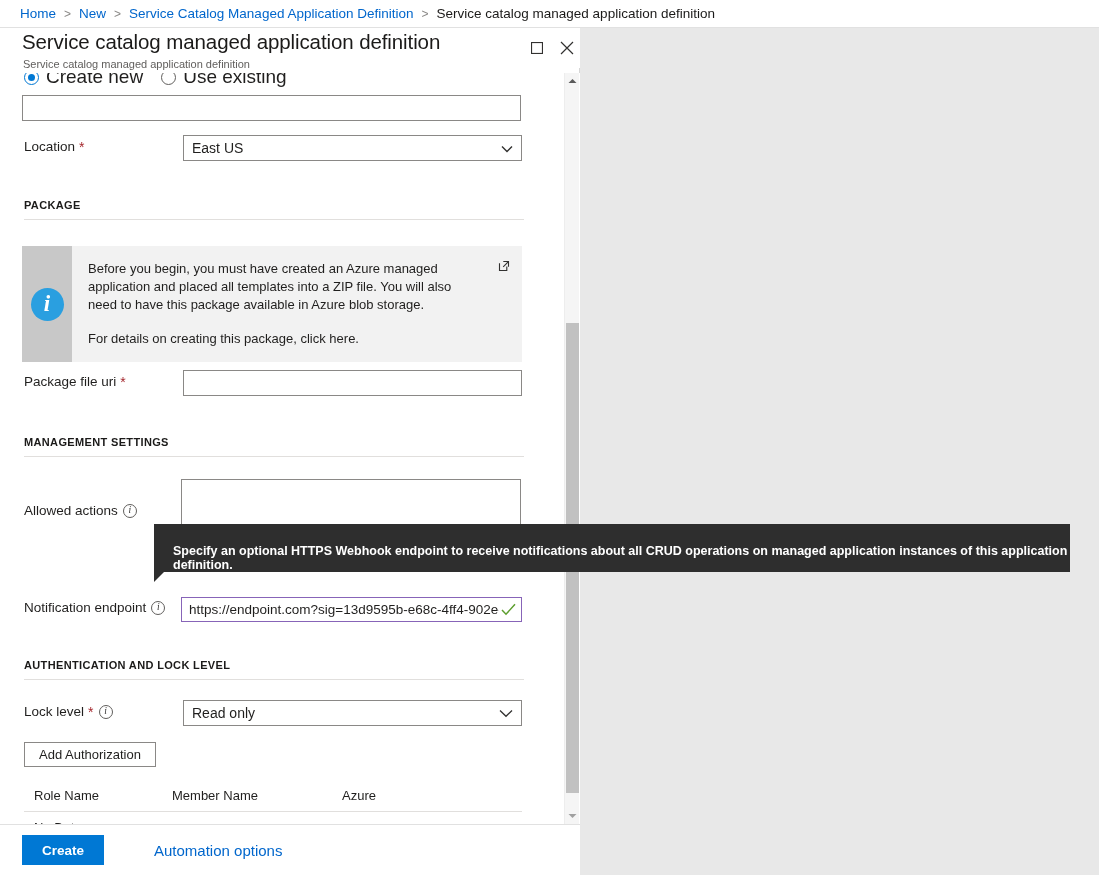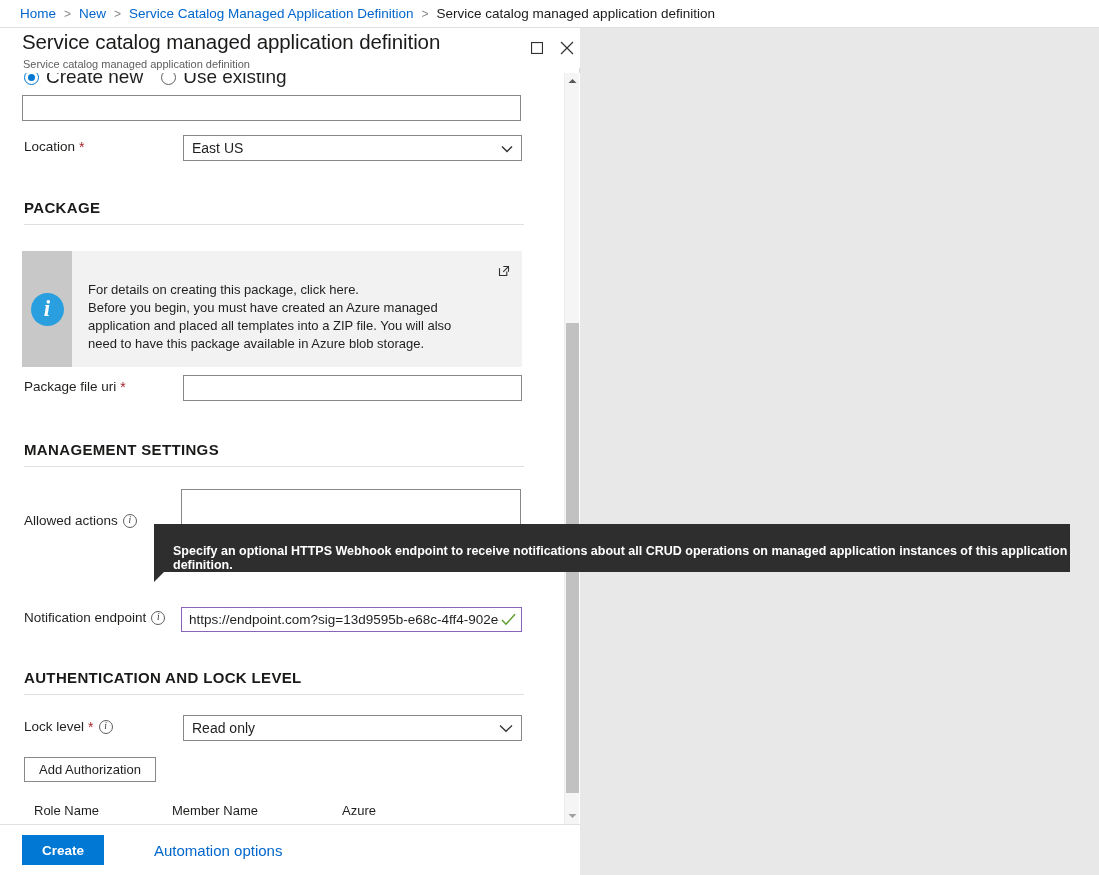--- a/index.html
+++ b/index.html
@@ -217,21 +217,21 @@
     right: 8px; top: 50%;
     transform: translateY(-50%);
   }
 
   
   .section {
     padding-left: 24px;
     padding-right: 38px;
   }
   .section-title {
-    font-size: 15px;
+    font-size: 11px;
     font-weight: 700;
     letter-spacing: 0.35px;
     color: #1b1a19;
   }
   .section-rule {
     border-bottom: 1px solid #e1dfdd;
     margin-top: 8px;
   }
 
   
@@ -516,22 +516,22 @@
         <div class="section-title">PACKAGE</div>
         <div class="section-rule"></div>
       </div>
 
       <div class="row" style="height:112px; margin-top:26px;">
         <div id="info-banner">
           <div id="info-banner-stripe">
             <div id="info-circle">i</div>
           </div>
           <div id="info-banner-body">
+            <div class="info-text">Before you begin, you must have created an Azure managed application and placed all templates into a ZIP file. You will also need to have this package available in Azure blob storage.</div>
             <div class="info-text" id="info-text-2">For details on creating this package, click here.</div>
-            <div class="info-text">Before you begin, you must have created an Azure managed application and placed all templates into a ZIP file. You will also need to have this package available in Azure blob storage.</div>
             <span id="external-link-icon">
               <svg width="12" height="12" viewBox="0 0 12 12">
                 <path d="M1.5 3.2 L1.5 10.5 L8.8 10.5 L8.8 6.6" stroke="#323130" stroke-width="1.1" fill="none"></path>
                 <path d="M5.3 1.5 L10.5 1.5 L10.5 6.7" stroke="#323130" stroke-width="1.1" fill="none"></path>
                 <path d="M5.2 6.8 L10.4 1.6" stroke="#323130" stroke-width="1.1" fill="none"></path>
               </svg>
             </span>
           </div>
         </div>
       </div>

